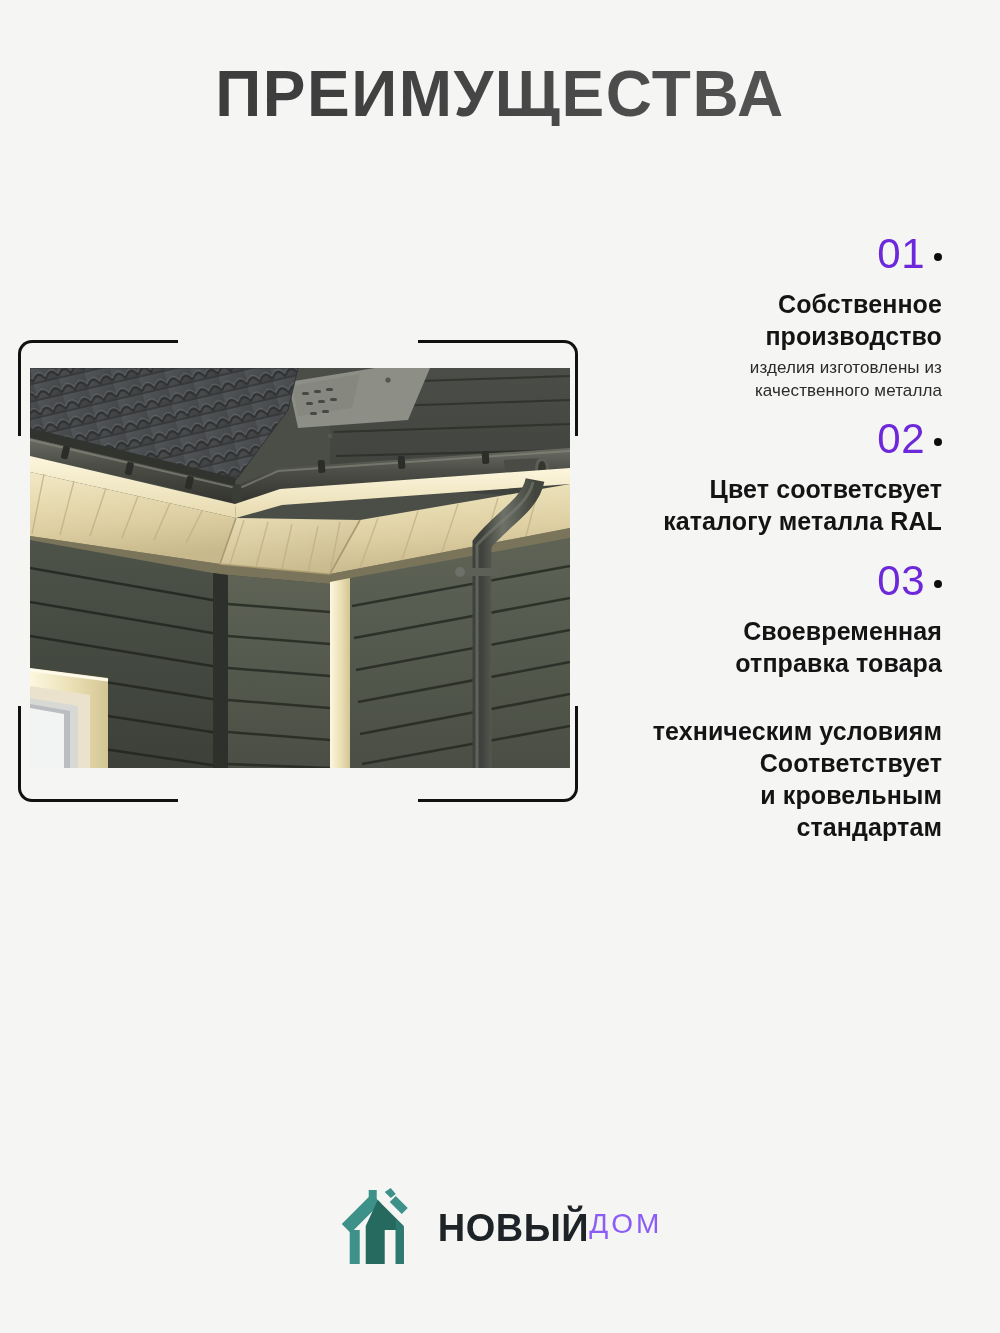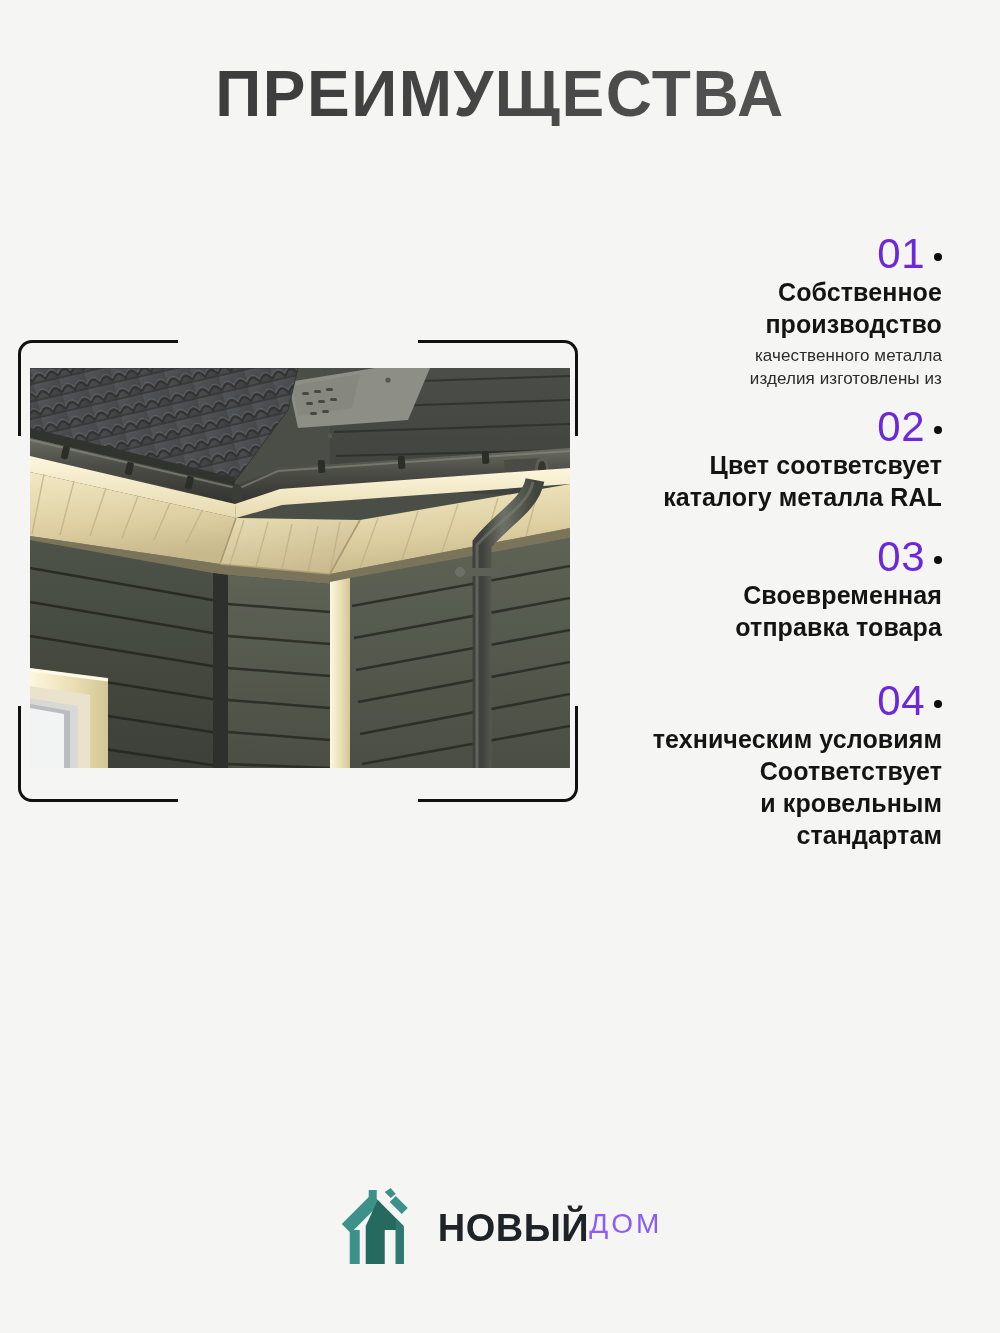--- a/index.html
+++ b/index.html
@@ -109,20 +109,21 @@
     width: 8px; height: 8px;
     border-radius: 50%;
     background: #0d0d0d;
     margin-top: 6px;
   }
   .feature-title {
     font-size: 25px;
     font-weight: 700;
     color: #141414;
     line-height: 1.28;
+    margin-top: 12px;
     letter-spacing: 0.1px;
   }
   .feature-sub {
     font-size: 17px;
     font-weight: 400;
     color: #2b2b2b;
     line-height: 1.34;
     margin-top: 5px;
     letter-spacing: 0.1px;
   }
@@ -386,22 +387,22 @@
   <div class="feature f1">
     <div class="feature-num-row">
       <span class="feature-num">01</span>
       <span class="feature-dot"></span>
     </div>
     <div class="feature-title">
       <div>Собственное</div>
       <div>производство</div>
     </div>
     <div class="feature-sub">
+      <div>изделия изготовлены из</div>
       <div>качественного металла</div>
-      <div>изделия изготовлены из</div>
     </div>
   </div>
 
   <div class="feature f2">
     <div class="feature-num-row">
       <span class="feature-num">02</span>
       <span class="feature-dot"></span>
     </div>
     <div class="feature-title">
       <div>Цвет соответсвует</div>
@@ -414,24 +415,20 @@
       <span class="feature-num">03</span>
       <span class="feature-dot"></span>
     </div>
     <div class="feature-title">
       <div>Своевременная</div>
       <div>отправка товара</div>
     </div>
   </div>
 
   <div class="feature f4">
-    <div class="feature-num-row">
-      <span class="feature-num">04</span>
-      <span class="feature-dot"></span>
-    </div>
     <div class="feature-title">
       <div>техническим условиям</div>
       <div>Соответствует</div>
       <div>и кровельным</div>
       <div>стандартам</div>
     </div>
   </div>
 
 </div>
 

